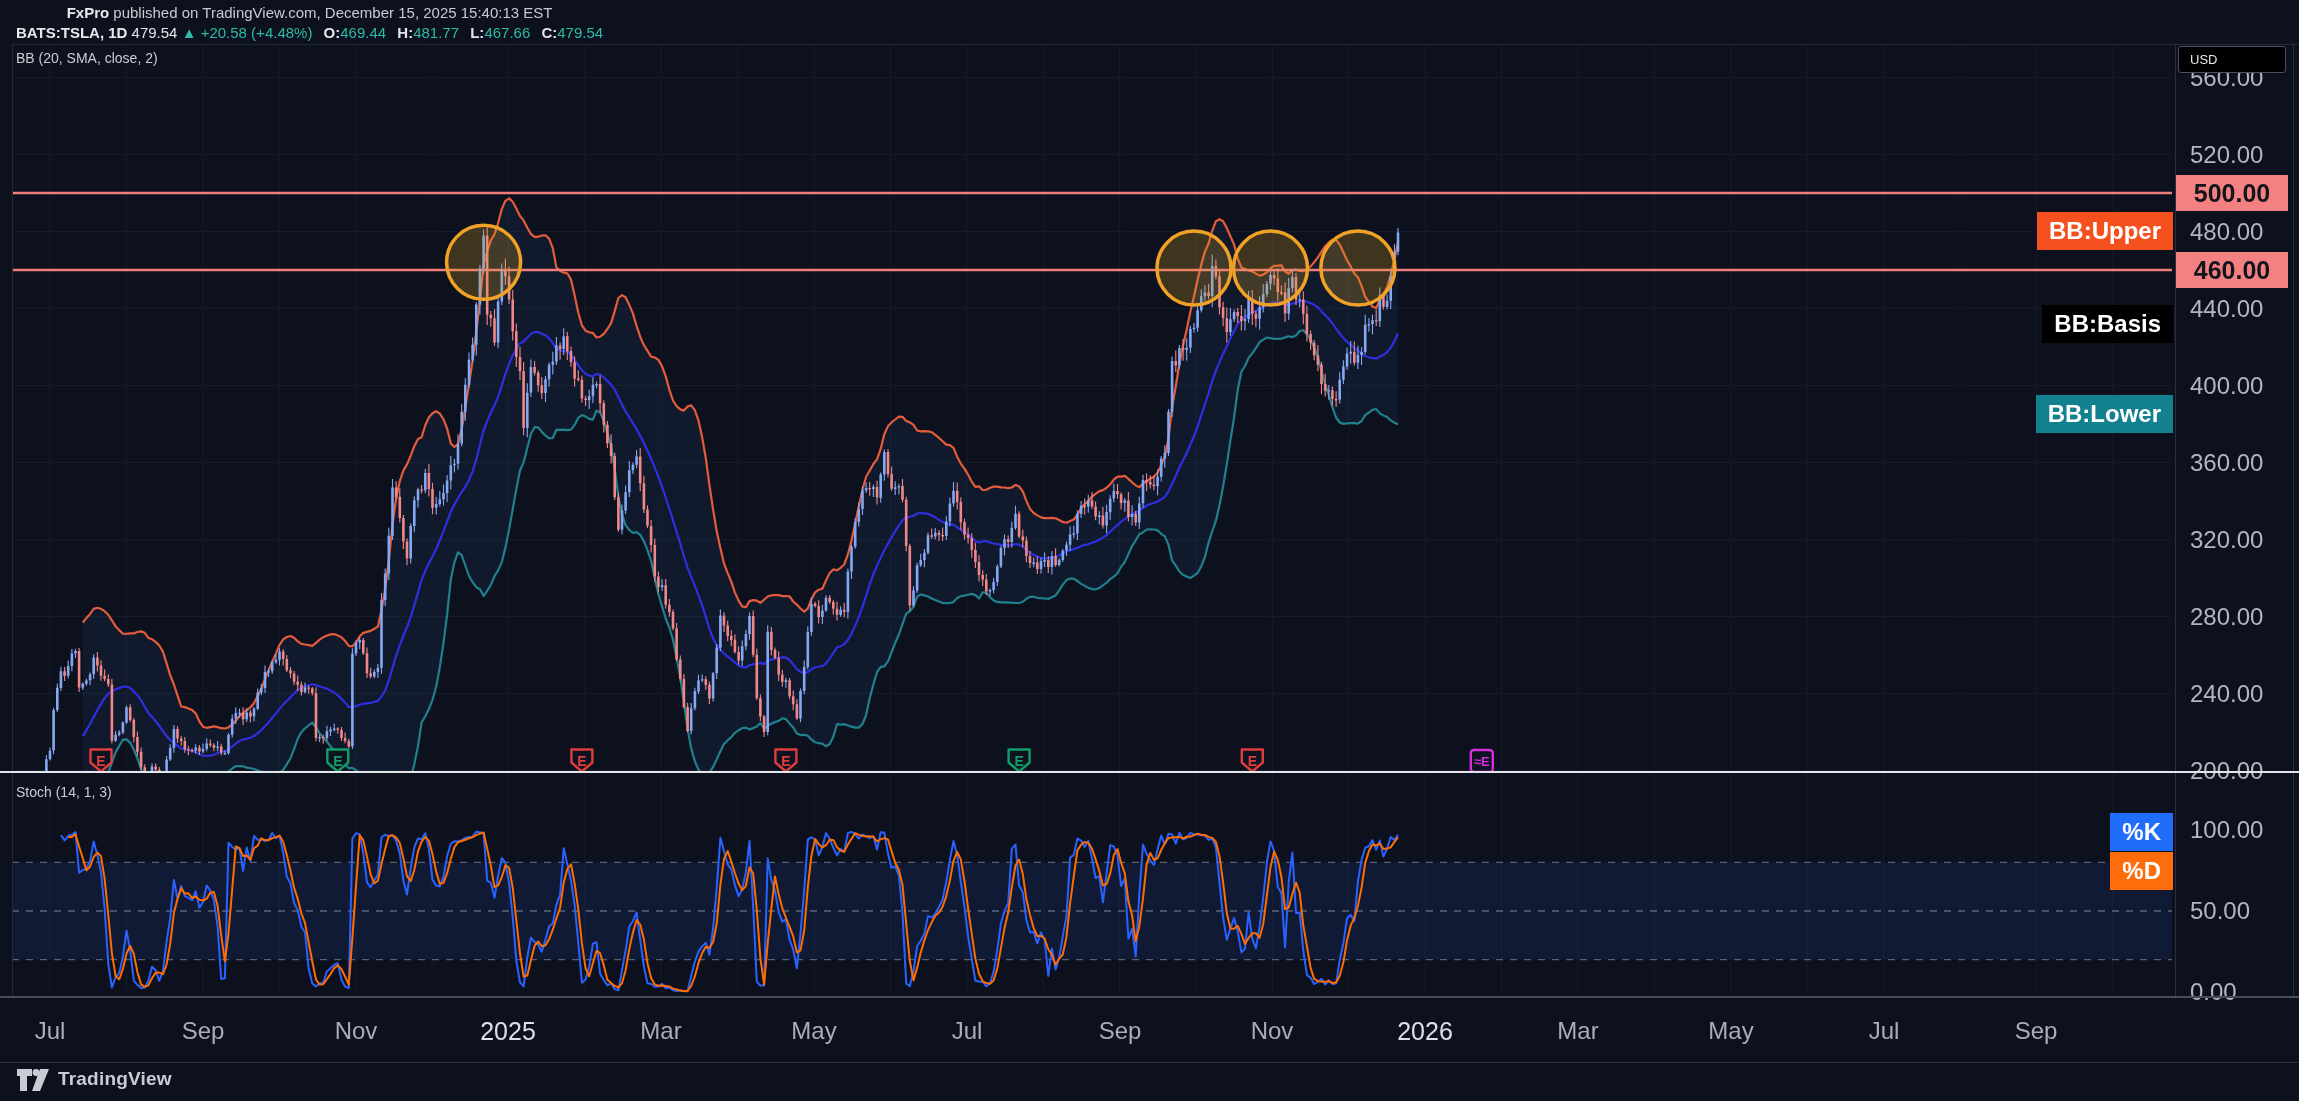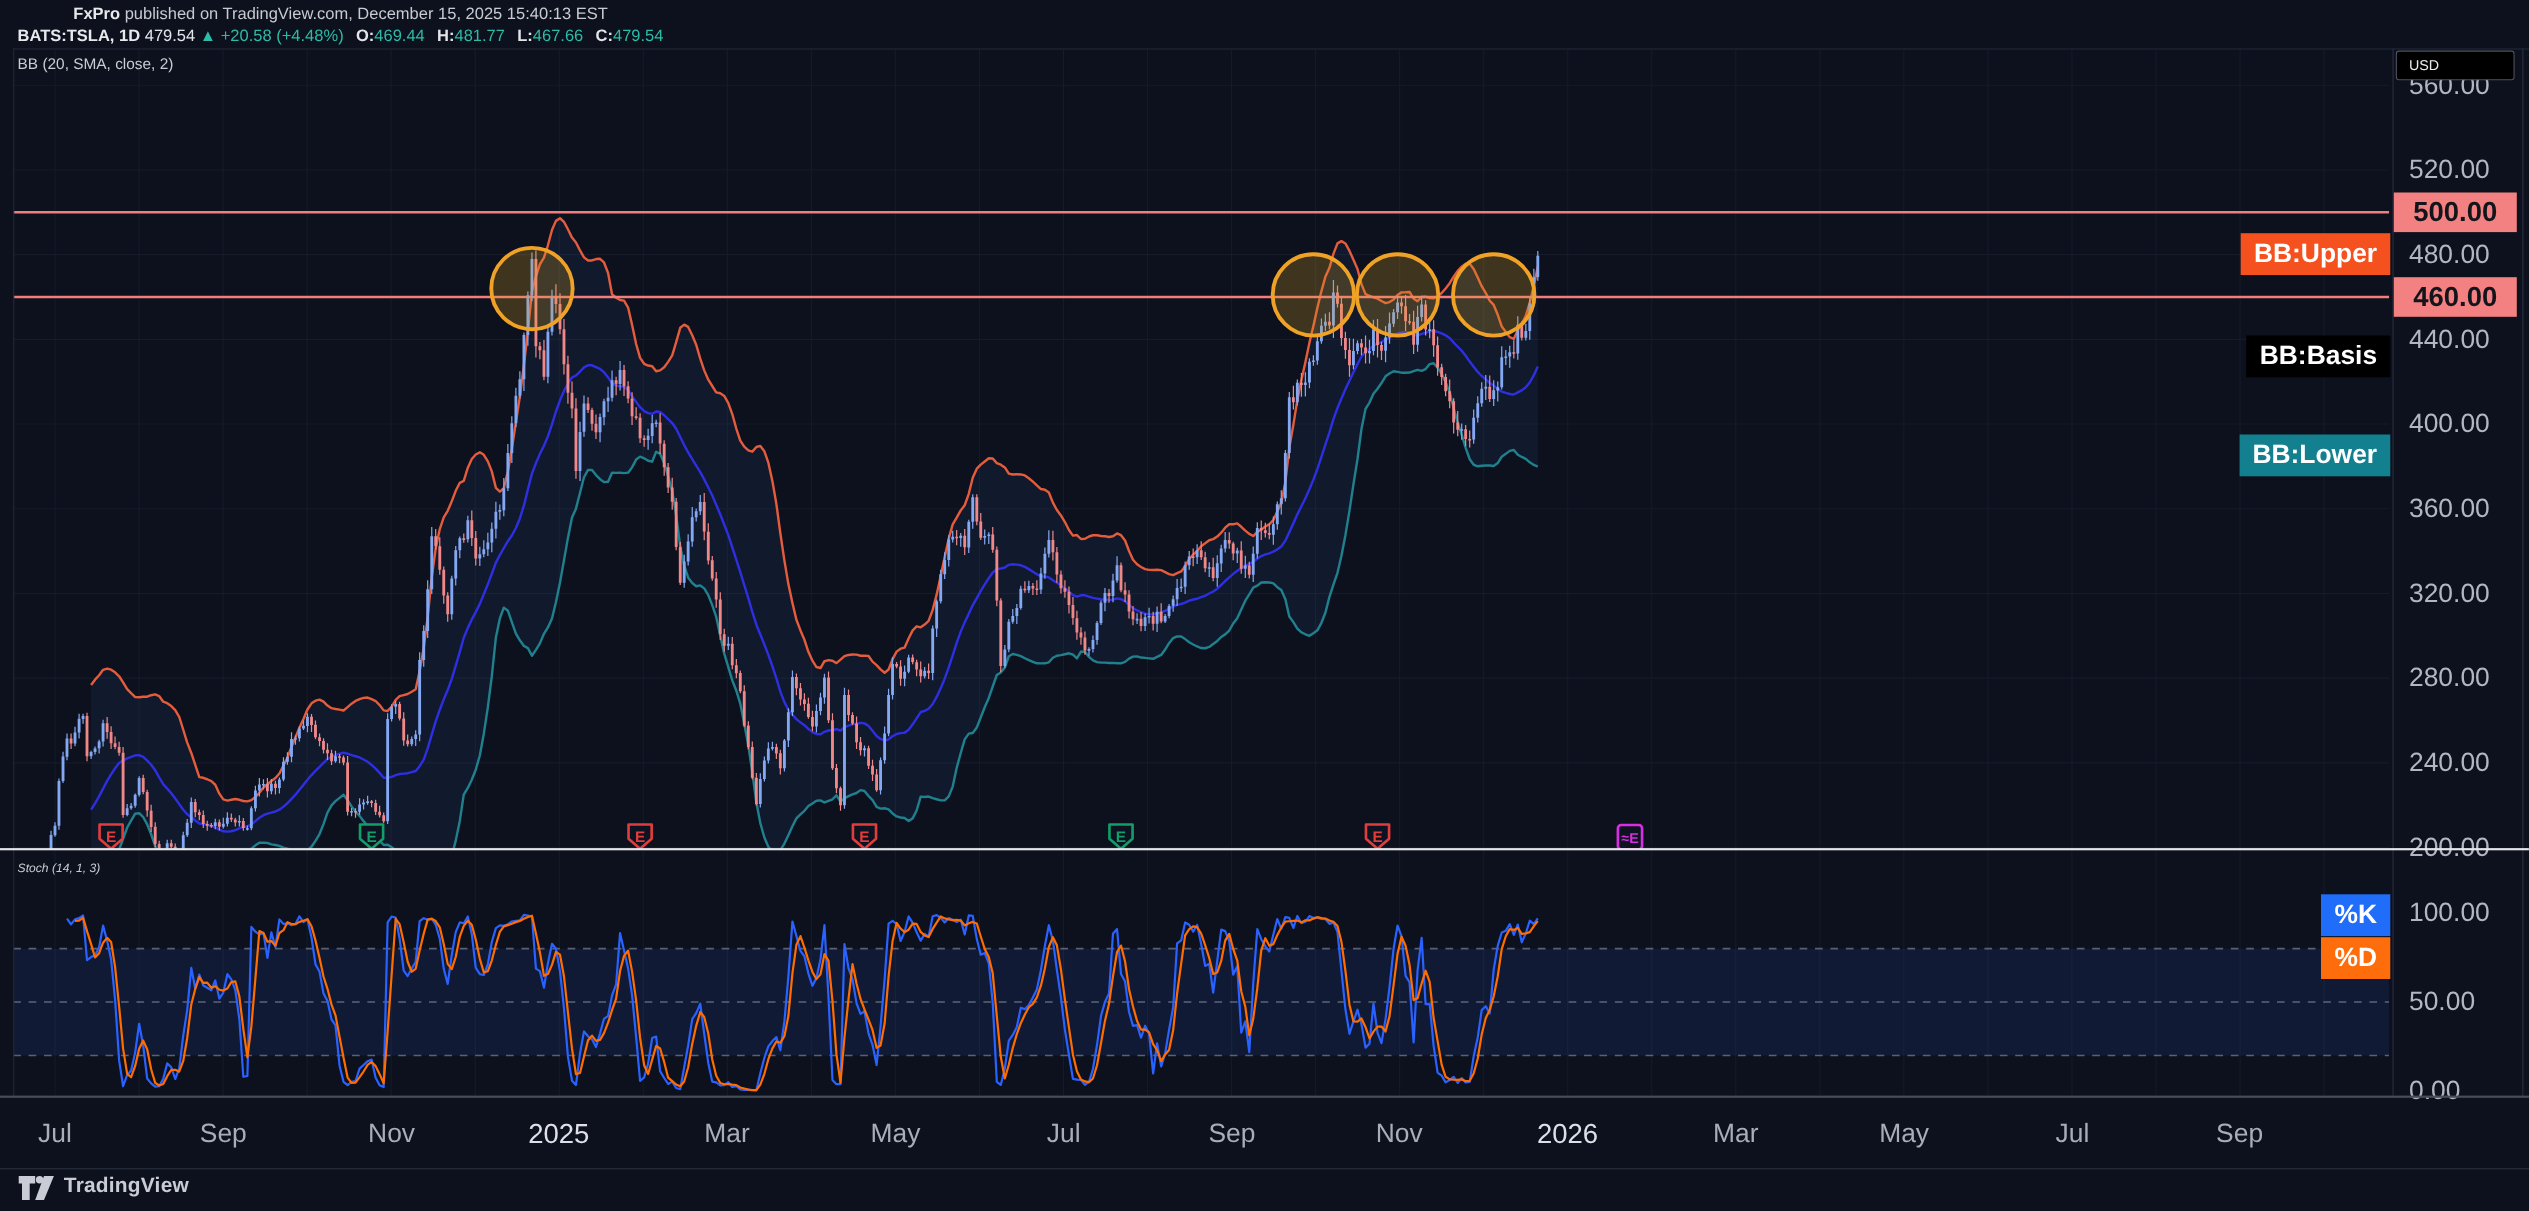--- a/index.html
+++ b/index.html
@@ -20,21 +20,21 @@
   #chip-bbbasis{top:305px;background:#000000;}
   #chip-bblower{top:395px;background:#12808e;}
   #chip-k{top:813px;background:#1f6df8;height:38px;}
   #chip-d{top:852px;background:#fd6d0c;height:38px;}
   #header{position:absolute;left:16px;top:4px;z-index:4;font-size:15px;color:#c7cad1;line-height:18px;text-align:center;}
   #header .b{font-weight:700;color:#e7e9ec;}
   #hline2{margin-top:2px;font-size:15px;color:#e3e5e9;}
   .teal{color:#2cbba6;}
   .ohlc-l{font-weight:700;color:#e3e5e9;margin-left:7px;}
   #bb-label{position:absolute;left:16px;top:50px;z-index:4;font-size:14px;color:#c9ccd3;}
-  #stoch-label{position:absolute;left:16px;top:784px;z-index:4;font-size:11px;color:#c9ccd3;font-style:italic;}
+  #stoch-label{position:absolute;left:16px;top:784px;z-index:4;font-size:14px;color:#c9ccd3;}
   #usd-btn{position:absolute;left:2178px;top:46px;width:108px;height:27px;z-index:4;background:#000;
            border:1px solid #4d5160;border-radius:3px;color:#e6e8ea;font-size:13px;line-height:25px;
            padding-left:11px;box-sizing:border-box;}
   #footer{position:absolute;left:16px;top:1068px;z-index:4;display:flex;gap:8px;}
   #footer .brand{color:#c9ccd4;font-size:19px;font-weight:700;letter-spacing:.2px;}
 </style>
 </head>
 <body>
 
 <div id="root">

